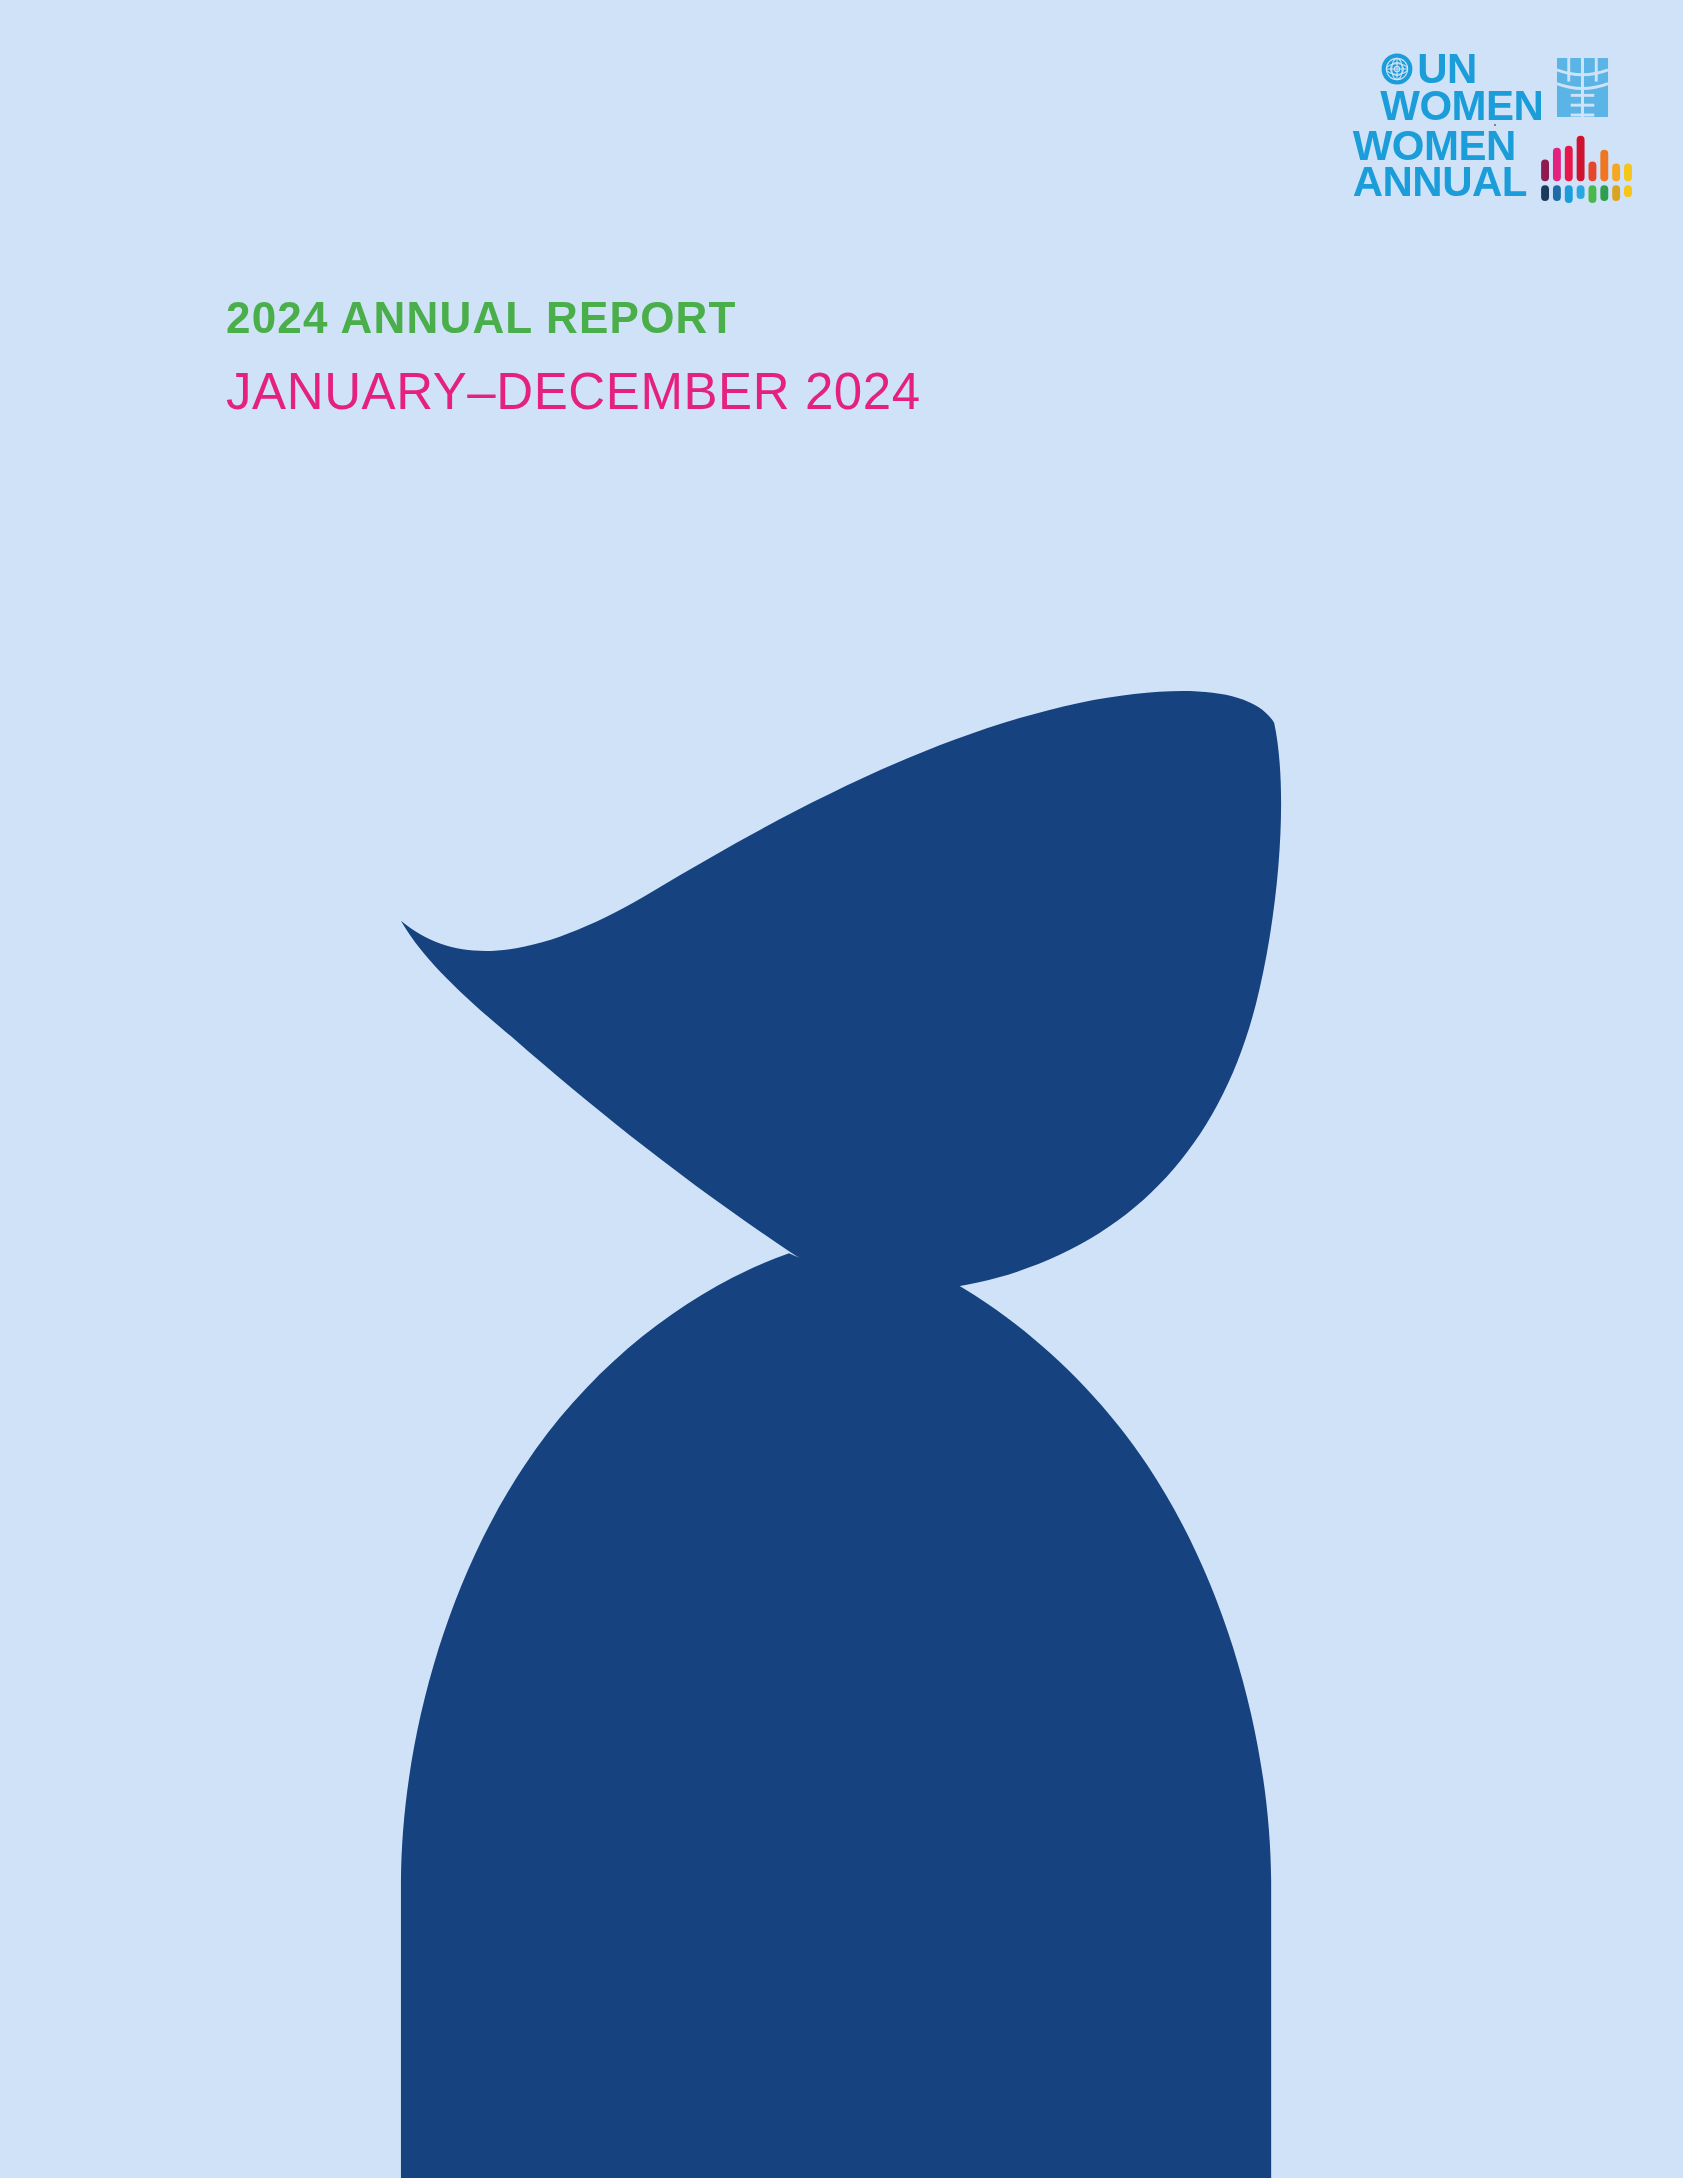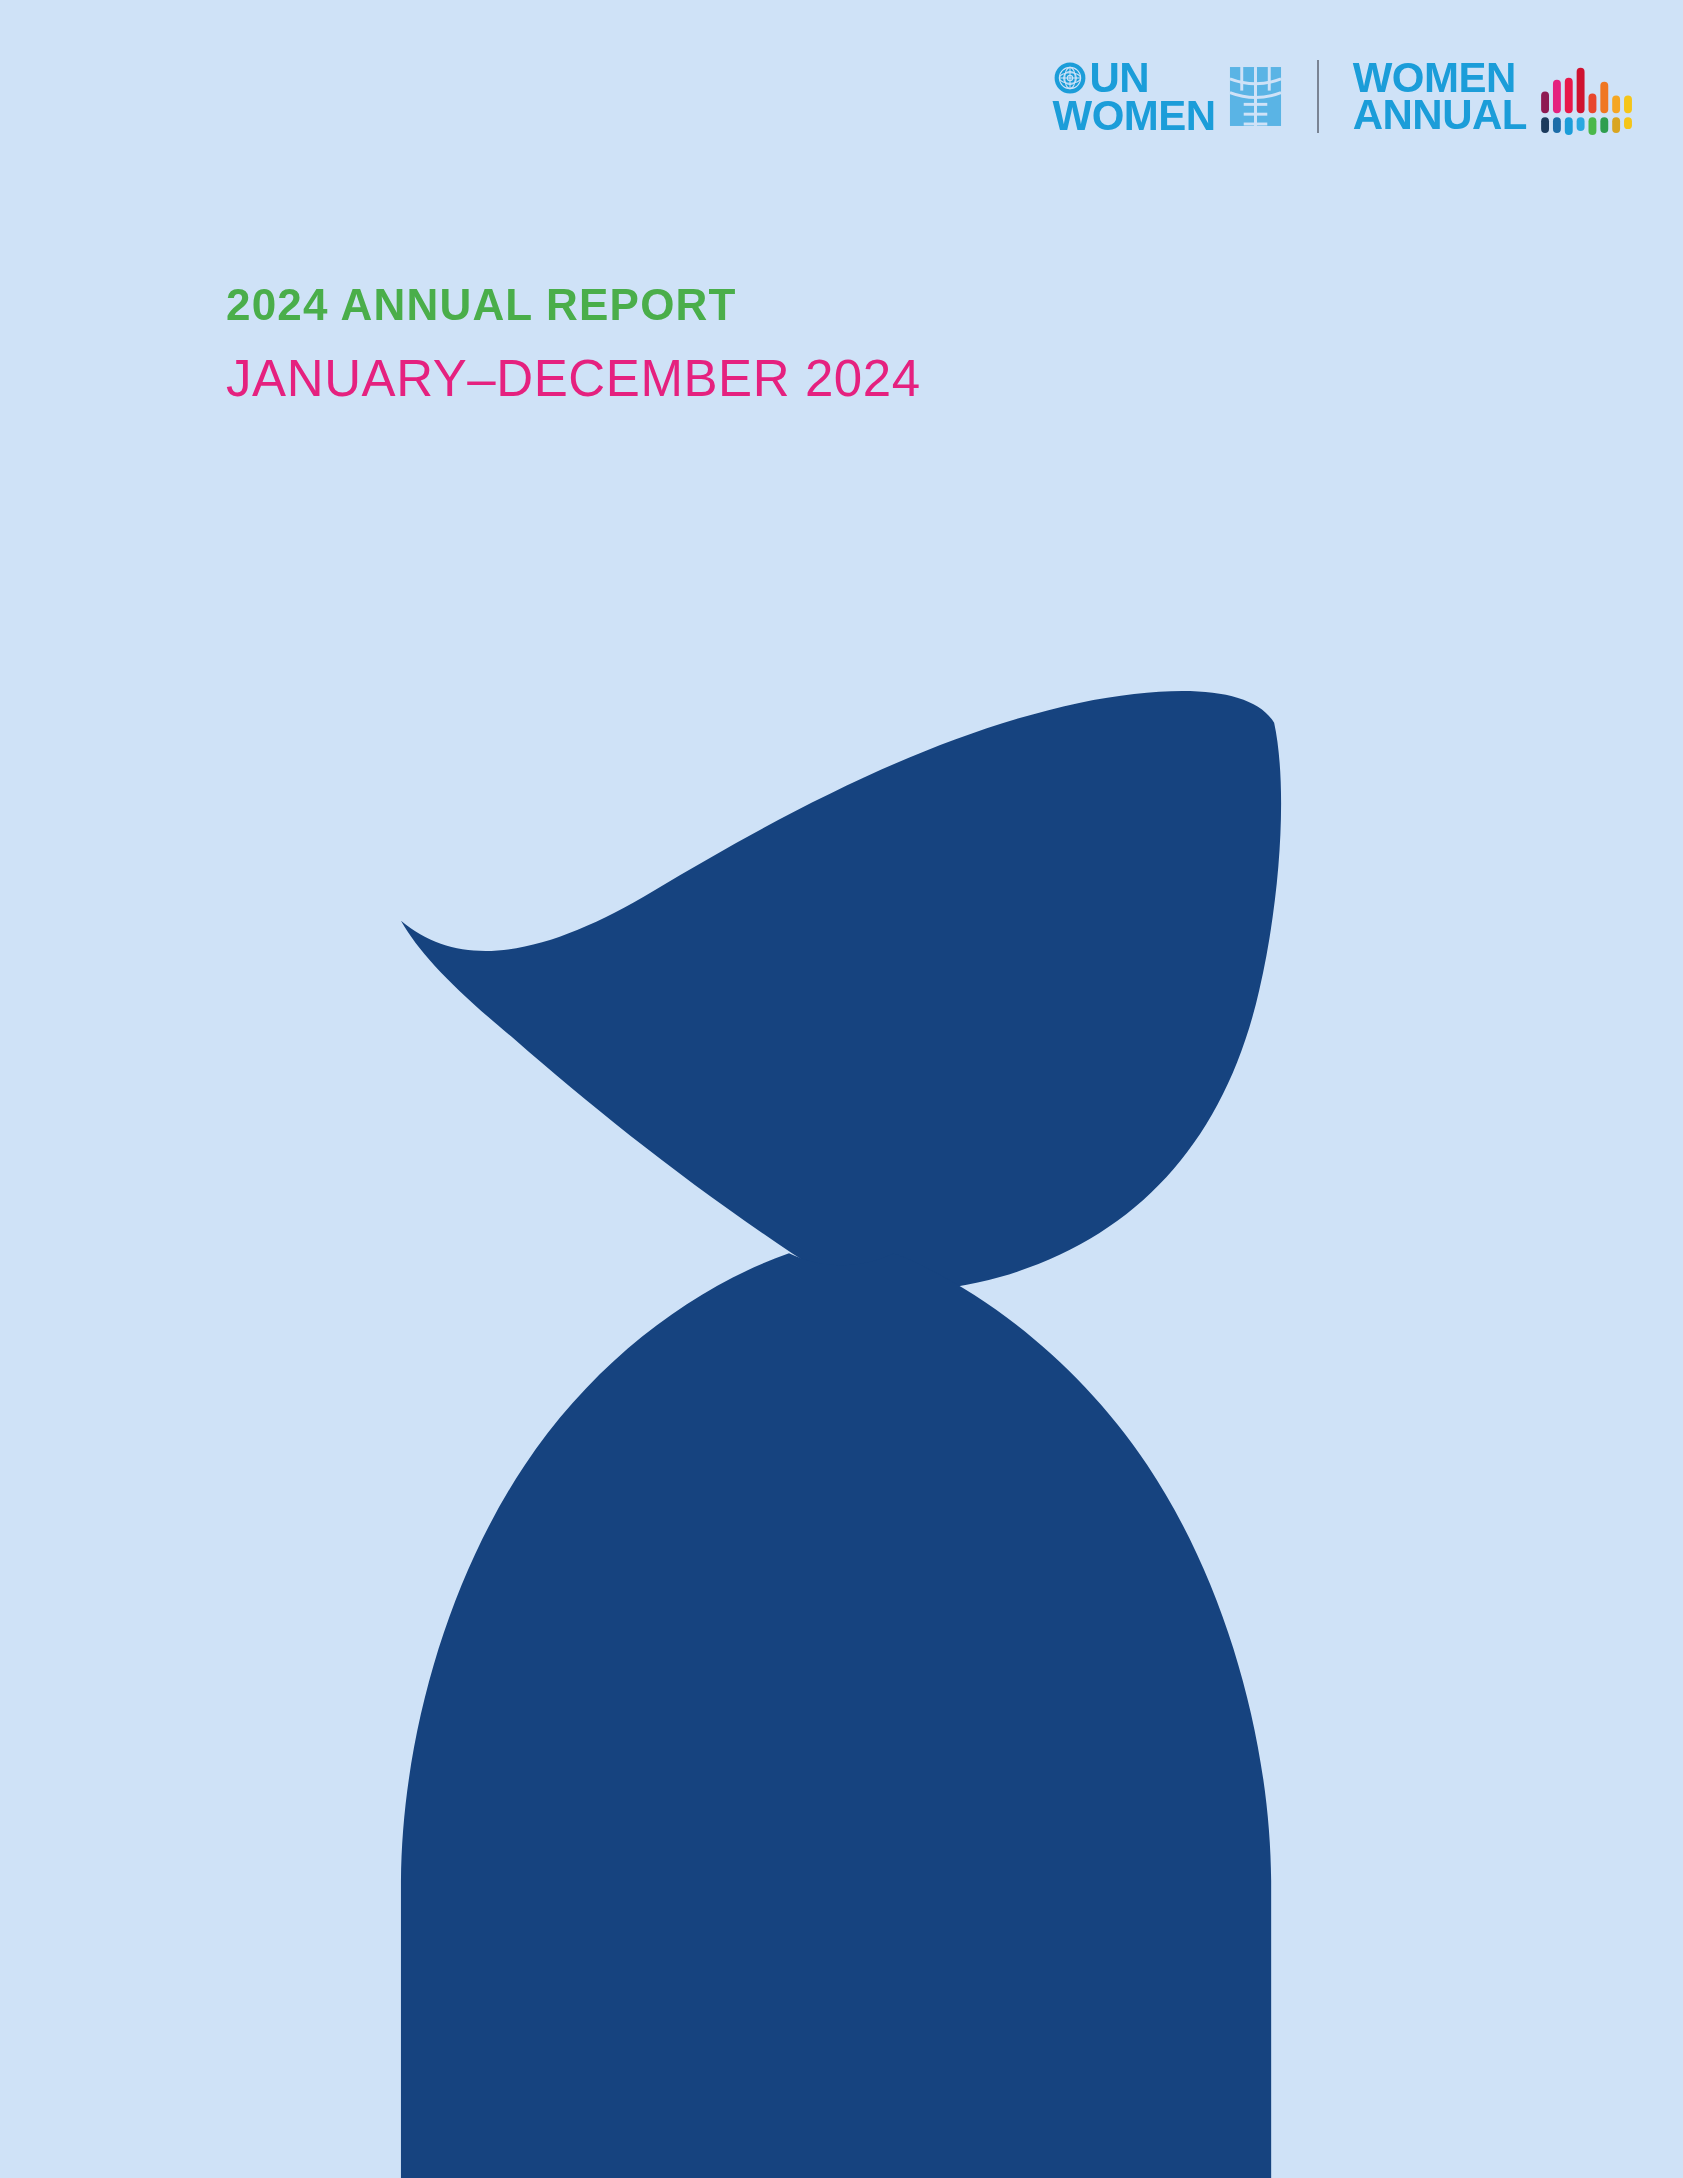--- a/index.html
+++ b/index.html
@@ -21,20 +21,21 @@
 
   
   .logo-lockup {
     position: absolute;
     top: 51px;
     right: 45px;
     display: flex;
     align-items: center;
     gap: 0;
     height: 91px;
+    flex-direction: column;
   }
   .un-women-logo {
     display: flex;
     align-items: center;
     gap: 10px;
   }
   .un-women-wordmark {
     display: flex;
     flex-direction: column;
     align-items: flex-start;
@@ -98,21 +99,21 @@
     position: absolute;
     left: 226px;
     top: 283px;
     width: 1089px;
   }
   .eyebrow {
     font-size: 44px;
     font-weight: bold;
     color: #4aae4a;
     letter-spacing: 1.2px;
-    margin: 0 0 22px 0;
+    margin: 13px 0 22px 0;
     line-height: 1;
   }
   .main-title {
     font-size: 77px;
     font-weight: bold;
     color: #1b9dd9;
     letter-spacing: 0.5px;
     line-height: 1.12;
     margin: 0;
     text-transform: uppercase;

